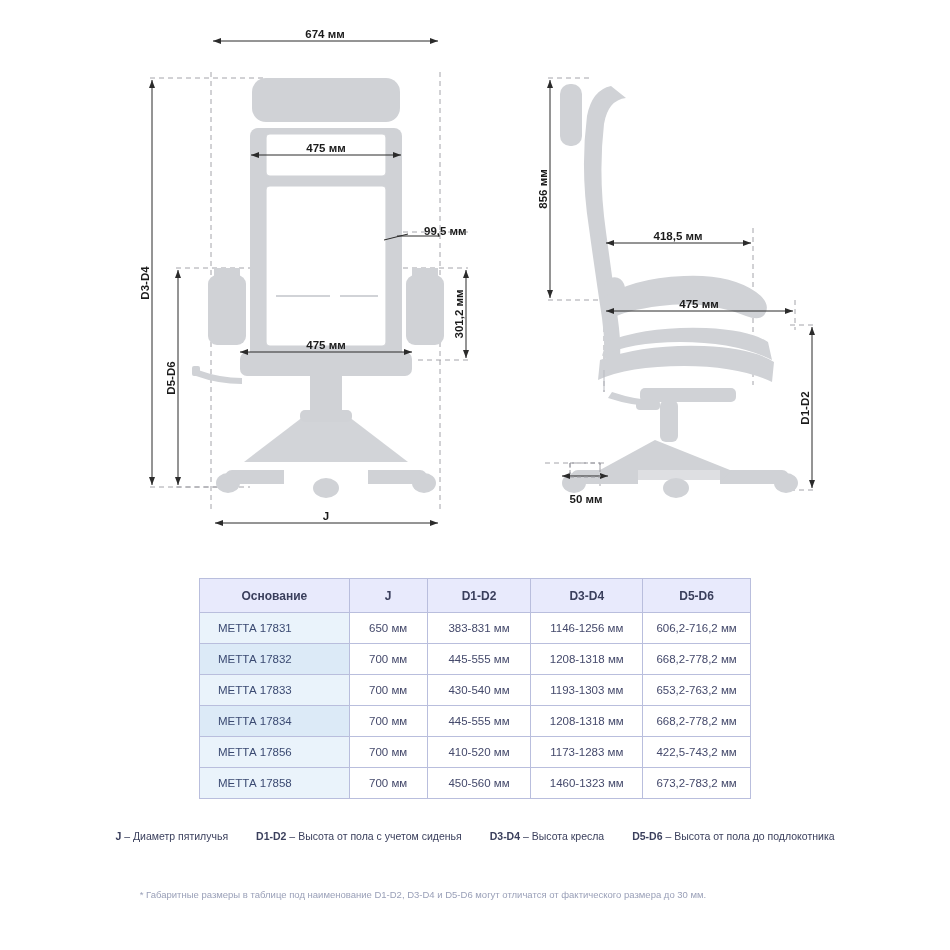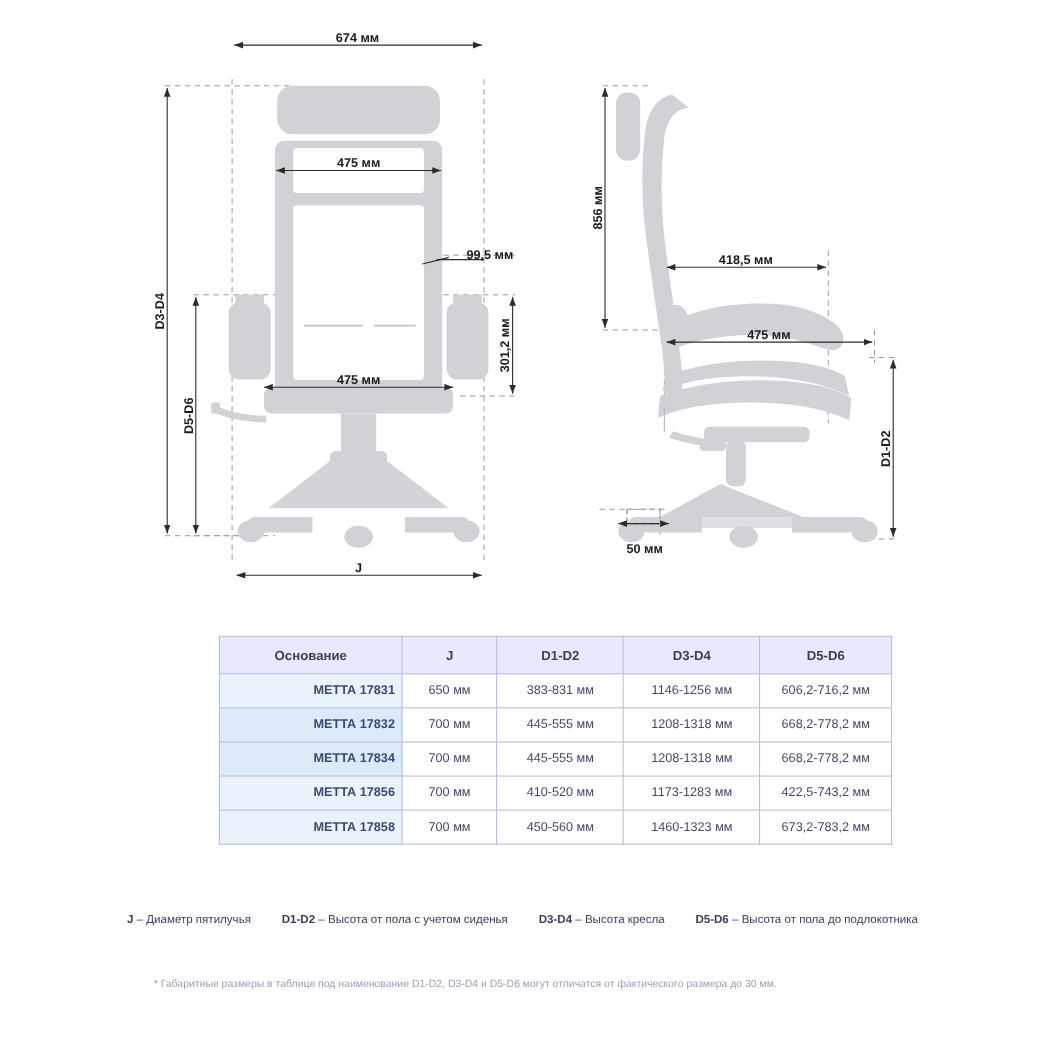--- a/index.html
+++ b/index.html
@@ -18,21 +18,21 @@
   .svg-layer {
     position: absolute;
     top: 0; left: 0;
     width: 950px; height: 950px;
   }
   
   #spec-table {
     position: absolute;
     left: 199px;
     top: 578px;
-    width: 612px;
+    width: 552px;
     border-collapse: collapse;
     font-size: 11.5px;
     color: #3a3f5c;
     border-radius: 14px;
   }
   #spec-table th {
     background: #e8eafc;
     color: #3a3f5c;
     font-weight: bold;
     font-size: 12px;
@@ -43,25 +43,24 @@
   }
   #spec-table td {
     border: 1px solid #b9bedd;
     height: 31px;
     padding: 0 6px;
     text-align: center;
     font-size: 11.5px;
     color: #44496b;
   }
   #spec-table td.name {
-    text-align: right;
+    text-align: left;
     padding-left: 18px;
     background: #eaf3fb;
     color: #3b4a72;
-    font-weight: bold;
   }
   #spec-table tr.alt td.name { background: #dceaf7; }
   
   #legend {
     position: absolute;
     left: 0; top: 830px;
     width: 950px;
     text-align: center;
     font-size: 10.5px;
     color: #3a3f5c;
@@ -229,20 +228,27 @@
           <td>1146-1256 мм</td>
           <td>606,2-716,2 мм</td>
         </tr>
         <tr class="alt">
           <td class="name">МЕТТА 17832</td>
           <td>700 мм</td>
           <td>445-555 мм</td>
           <td>1208-1318 мм</td>
           <td>668,2-778,2 мм</td>
         </tr>
+        <tr>
+          <td class="name">МЕТТА 17833</td>
+          <td>700 мм</td>
+          <td>430-540 мм</td>
+          <td>1193-1303 мм</td>
+          <td>653,2-763,2 мм</td>
+        </tr>
         <tr class="alt">
           <td class="name">МЕТТА 17834</td>
           <td>700 мм</td>
           <td>445-555 мм</td>
           <td>1208-1318 мм</td>
           <td>668,2-778,2 мм</td>
         </tr>
         <tr>
           <td class="name">МЕТТА 17856</td>
           <td>700 мм</td>

